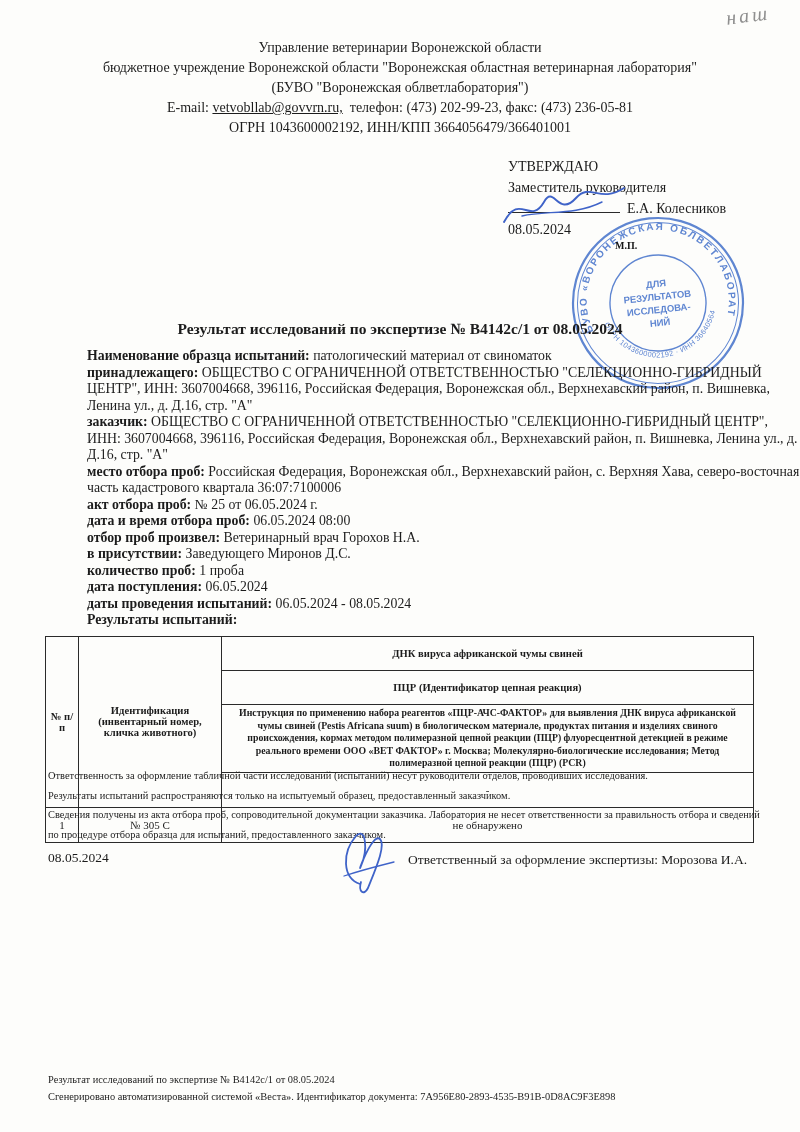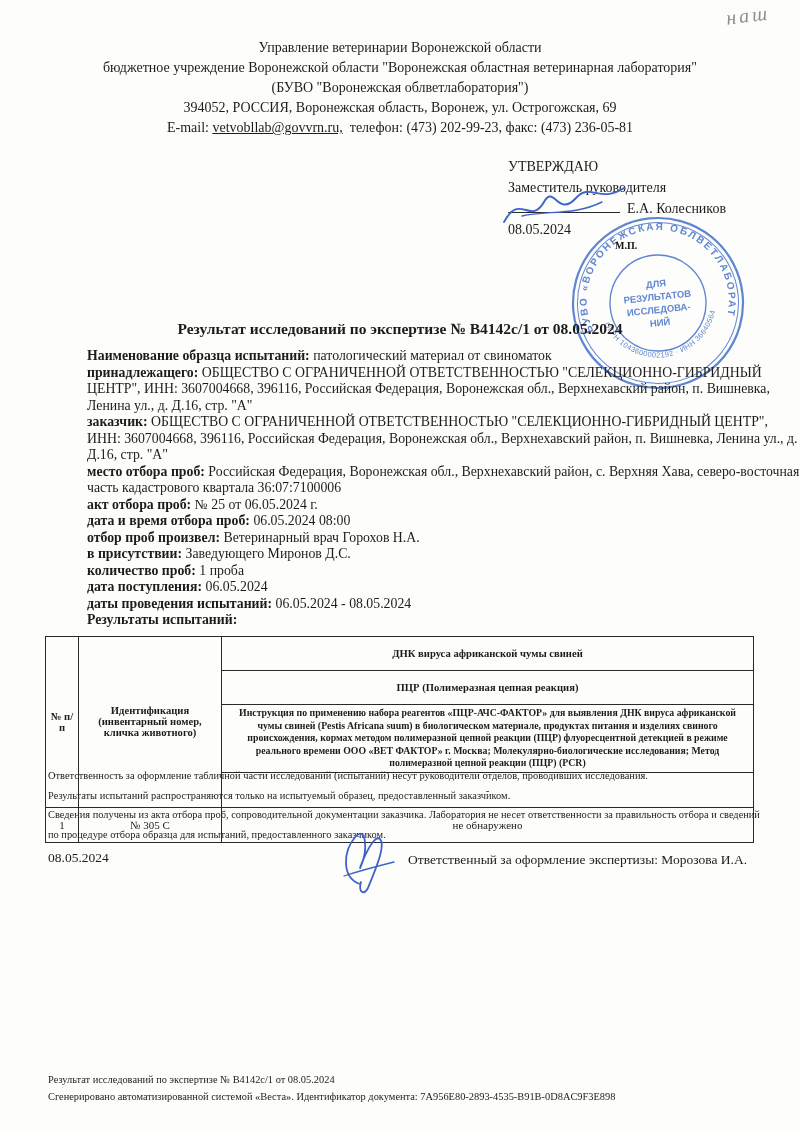--- a/index.html
+++ b/index.html
@@ -84,22 +84,22 @@
 <body>
 
 <div class="page">
 
   <div class="handwriting">наш</div>
 
   <div class="org-header">
     <div>Управление ветеринарии Воронежской области</div>
     <div>бюджетное учреждение Воронежской области "Воронежская областная ветеринарная лаборатория"</div>
     <div>(БУВО "Воронежская облветлаборатория")</div>
-    <div>394052, РОССИЯ, Воронежская область, Воронеж, ул. Острогожская, 69</div>
     <div><span>E-mail:</span> <span class="u">vetvobllab@govvrn.ru,</span>&nbsp; <span>телефон: (473) 202-99-23, факс: (473) 236-05-81</span></div>
+    <div>ОГРН 1043600002192, ИНН/КПП 3664056479/366401001</div>
   </div>
 
   <div class="approval">
     <div>УТВЕРЖДАЮ</div>
     <div>Заместитель руководителя</div>
     <div class="sig-row"><span class="sig-line"></span><span>Е.А. Колесников</span></div>
     <div>08.05.2024</div>
   </div>
 
   <svg class="sig1" viewBox="0 0 150 58">
@@ -155,21 +155,21 @@
         <col style="width:143px">
         <col>
       </colgroup>
     <tbody>
         <tr>
       <td class="hdr" rowspan="4">№ п/п</td>
       <td class="hdr" rowspan="4">Идентификация (инвентарный номер, кличка животного)</td>
       <td class="hdr h-dnk">ДНК вируса африканской чумы свиней</td>
     </tr>
     <tr>
-          <td class="hdr h-pcr">ПЦР (Полимеразная цепная реакция)</td>
+          <td class="hdr h-pcr">ПЦР (Идентификатор цепная реакция)</td>
         </tr>
     <tr>
           <td class="instr">Инструкция по применению набора реагентов «ПЦР-АЧС-ФАКТОР» для выявления ДНК вируса африканской чумы свиней (Pestis Africana suum) в биологическом материале, продуктах питания и изделиях свиного происхождения, кормах методом полимеразной цепной реакции (ПЦР) флуоресцентной детекцией в режиме реального времени ООО «ВЕТ ФАКТОР» г. Москва; Молекулярно-биологические исследования; Метод полимеразной цепной реакции (ПЦР) (PCR)</td>
         </tr>
     <tr>
           <td class="h-dash">-</td>
         </tr>
     <tr>
       <td class="h-data">1</td>
       <td>№ 305 С</td>

